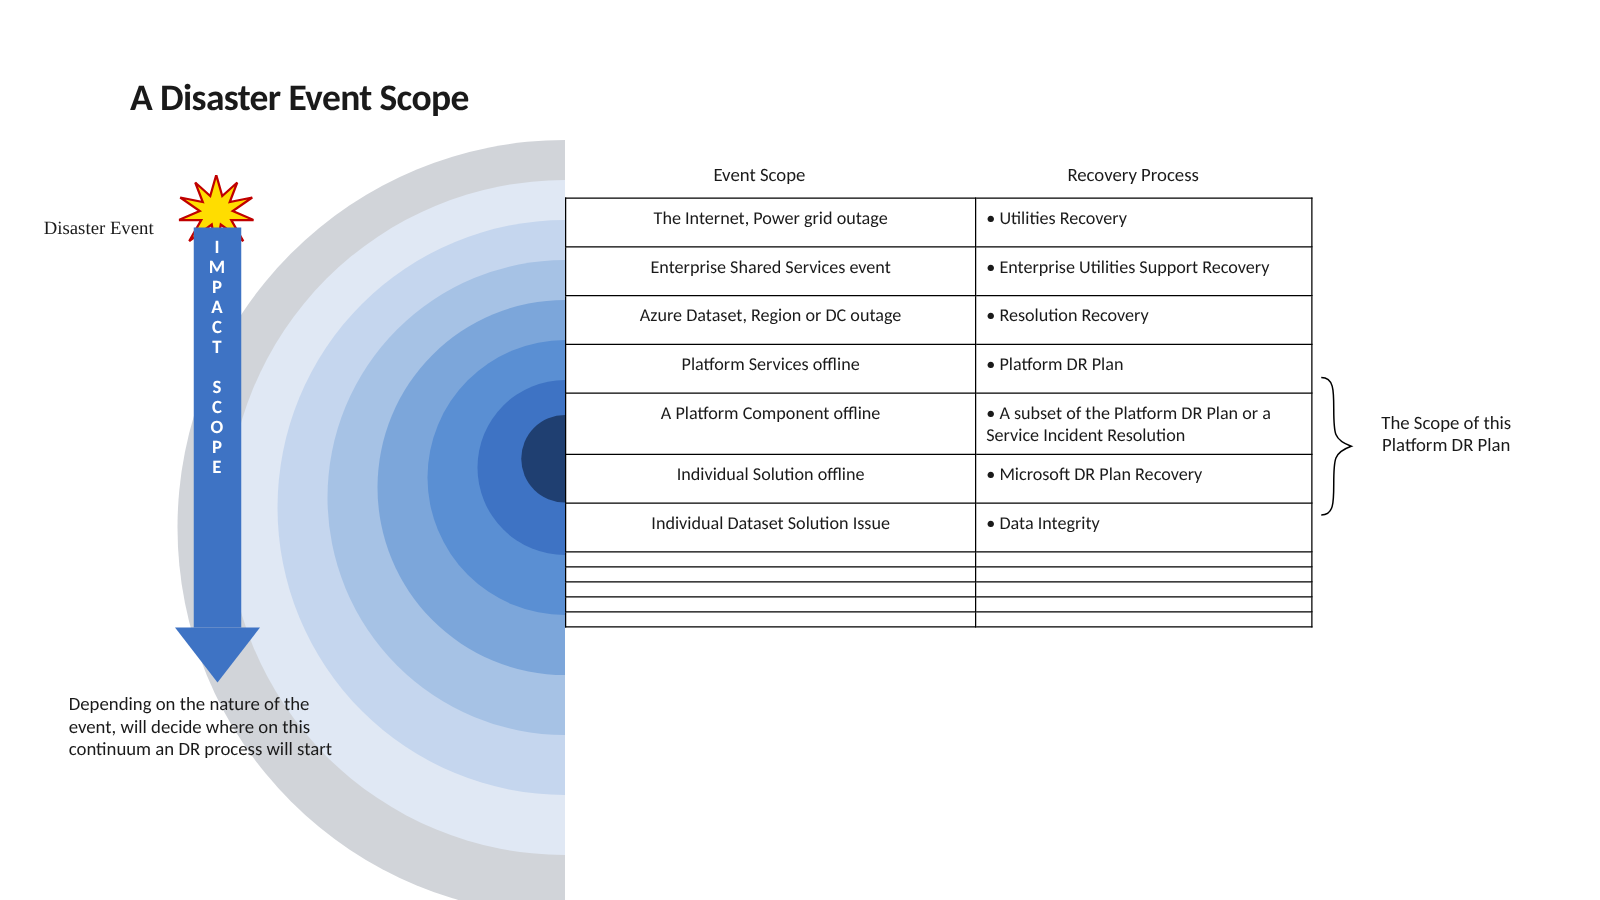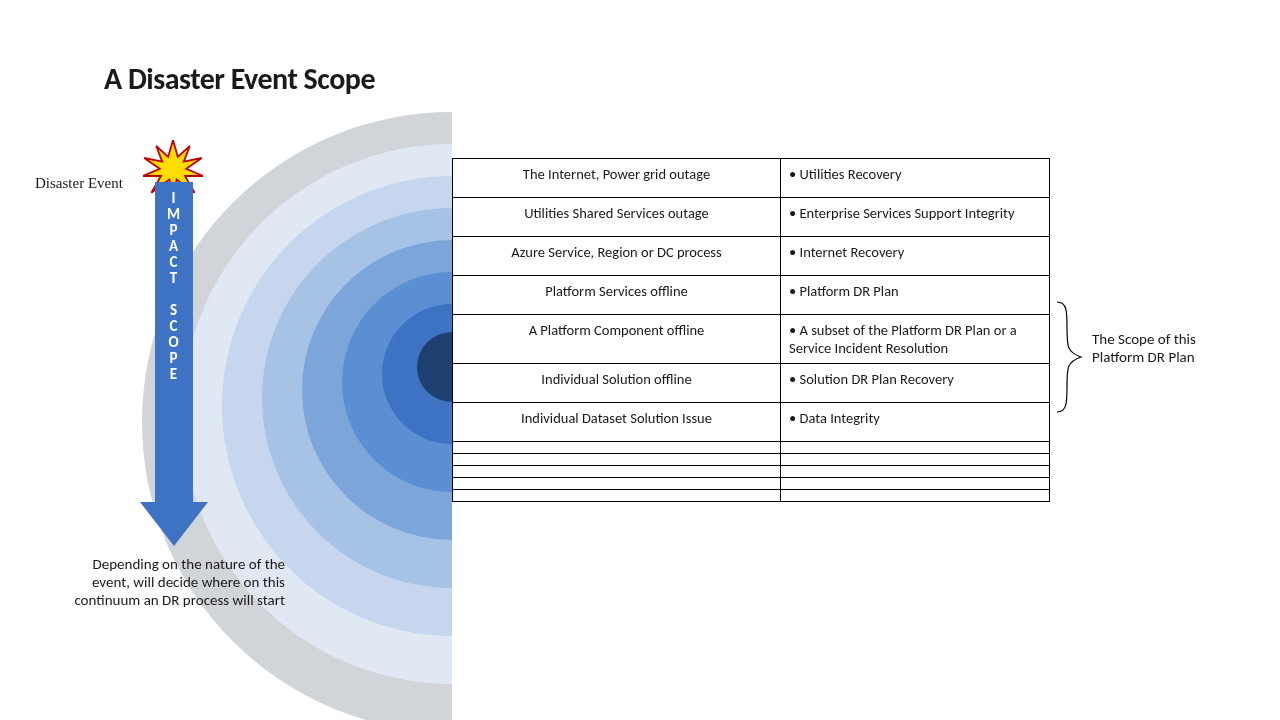--- a/index.html
+++ b/index.html
@@ -93,21 +93,21 @@
     width: 60px;
     height: 60px;
   }
 
   
   .below-arrow {
     position: absolute;
     left: 55px;
     top: 555px;
     width: 230px;
-    text-align: right;
+    text-align: left;
     font-size: 15px;
     line-height: 18px;
   }
 
   
   .table-wrap {
     position: absolute;
     left: 452px;
     top: 158px;
     width: 598px;
@@ -151,21 +151,21 @@
     top: 302px;
     width: 30px;
     height: 110px;
   }
   .brace-label {
     position: absolute;
     left: 1092px;
     top: 330px;
     width: 130px;
     font-size: 15px;
-    text-align: left;
+    text-align: center;
     line-height: 18px;
   }
   .brace svg { overflow: visible; }
 </style>
 </head>
 <body>
 
 <div class="stage">
 
   <div class="title">A Disaster Event Scope</div>
@@ -200,47 +200,51 @@
 S
 C
 O
 P
 E</pre>
   </div>
   <div class="arrow-head"></div>
 
   <div class="below-arrow">Depending on the nature of the event, will decide where on this continuum an DR process will start</div>
 
+  <div class="table-headers">
+    <div class="col-a">Event Scope</div>
+    <div class="col-b">Recovery Process</div>
+  </div>
 
   <div class="table-wrap">
     <table id="scope-table">
         <tbody>
           <tr>
             <td class="col-a">The Internet, Power grid outage</td>
             <td class="col-b bullet">Utilities Recovery</td>
           </tr>
           <tr>
-            <td class="col-a">Utilities Shared Services outage</td>
-            <td class="col-b bullet">Enterprise Services Support Integrity</td>
-          </tr>
-          <tr>
-            <td class="col-a">Azure Service, Region or DC process</td>
-            <td class="col-b bullet">Internet Recovery</td>
+            <td class="col-a">Enterprise Shared Services event</td>
+            <td class="col-b bullet">Enterprise Utilities Support Recovery</td>
+          </tr>
+          <tr>
+            <td class="col-a">Azure Dataset, Region or DC outage</td>
+            <td class="col-b bullet">Resolution Recovery</td>
           </tr>
           <tr>
             <td class="col-a">Platform Services offline</td>
             <td class="col-b bullet">Platform DR Plan</td>
           </tr>
           <tr>
             <td class="col-a">A Platform Component offline</td>
             <td class="col-b bullet">A subset of the Platform DR Plan or a Service Incident Resolution</td>
           </tr>
           <tr>
             <td class="col-a">Individual Solution offline</td>
-            <td class="col-b bullet">Solution DR Plan Recovery</td>
+            <td class="col-b bullet">Microsoft DR Plan Recovery</td>
           </tr>
           <tr>
             <td class="col-a">Individual Dataset Solution Issue</td>
             <td class="col-b bullet">Data Integrity</td>
           </tr>
           <tr class="empty">
             <td class="col-a"></td>
             <td class="col-b"></td>
           </tr>
           <tr class="empty">

